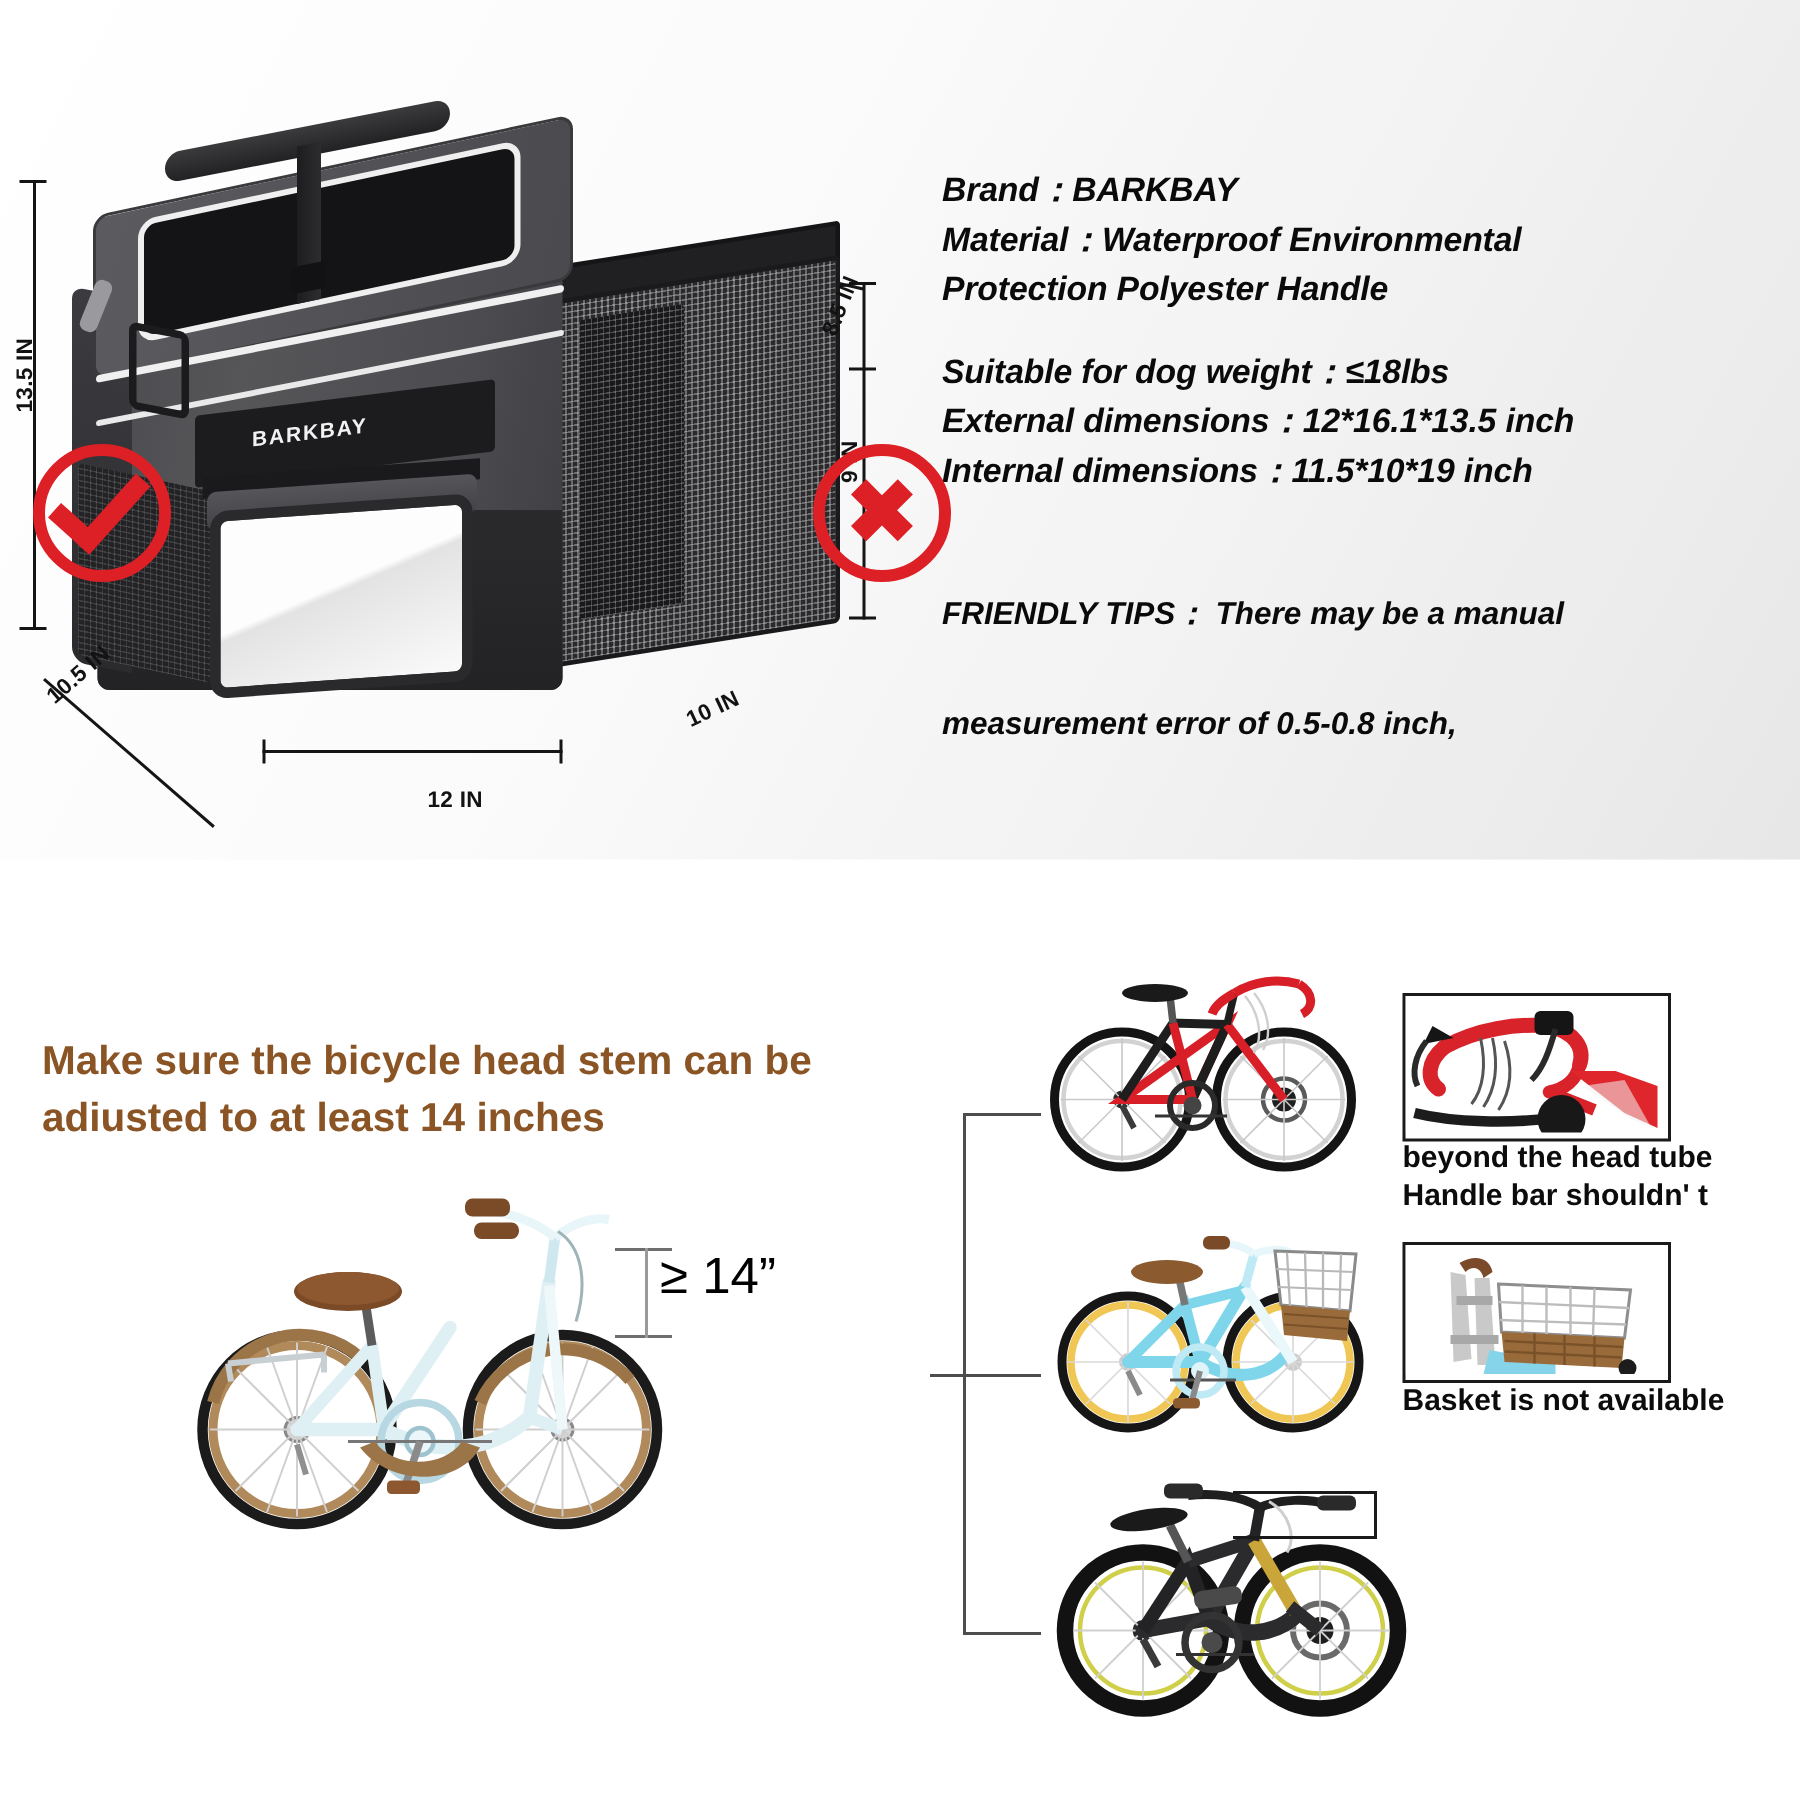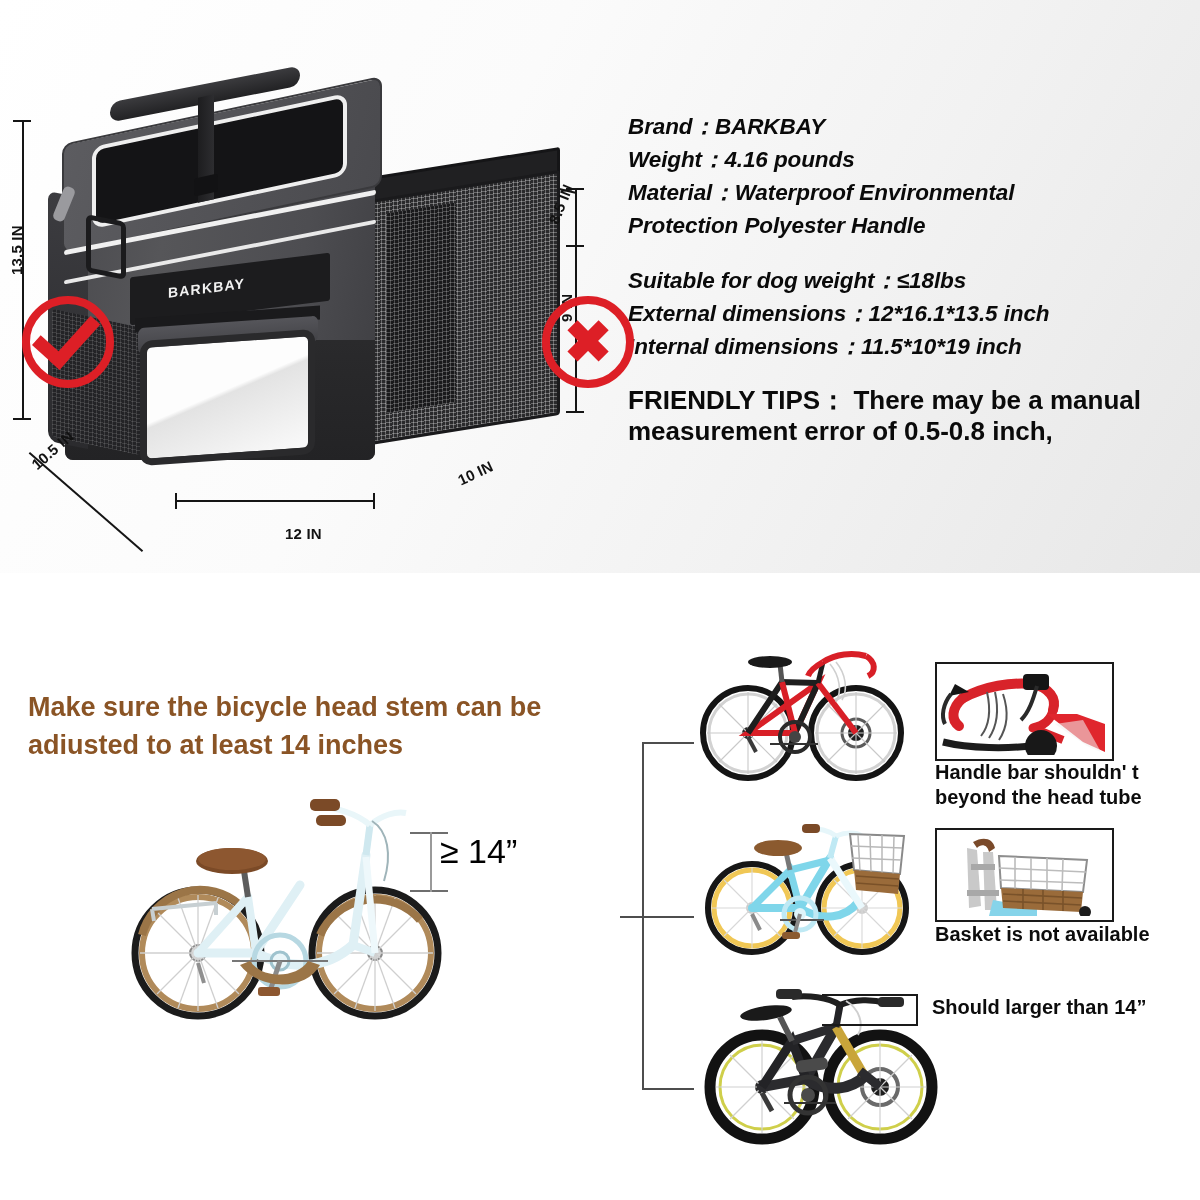--- a/index.html
+++ b/index.html
@@ -163,22 +163,22 @@
   .spec-block{position:absolute;left:628px;top:110px;width:566px;}
   .spec-line{
     font-family:"Liberation Sans", sans-serif;
     font-weight:700;font-style:italic;
     font-size:22.5px;line-height:33px;color:#0a0a0a;
     white-space:nowrap;letter-spacing:-.1px;
   }
   .spec-gap{height:22px;}
   .tips-line{
     font-family:"Liberation Sans", sans-serif;
-    font-weight:700;
-    font-size:26px;line-height:31px;color:#0a0a0a;white-space:nowrap;
+    font-weight:700;font-style:italic;
+    font-size:21px;line-height:31px;color:#0a0a0a;white-space:nowrap;margin-top:42px;
   }
 
   
   .bottom-section{
     position:absolute;left:0;top:598px;width:1200px;height:627px;background:#ffffff;
   }
   .headline{
     position:absolute;left:28px;top:90px;width:600px;
     font-family:"Liberation Sans", sans-serif;
     font-weight:700;font-size:27px;line-height:38px;color:#8a5425;
@@ -304,21 +304,20 @@
       <div class="dim dim-13">13.5 IN</div>
       <div class="dim dim-105">10.5 IN</div>
       <div class="dim dim-12">12 IN</div>
       <div class="dim dim-10">10 IN</div>
       <div class="dim dim-85">8.5 IN</div>
       <div class="dim dim-9">9 IN</div>
     </div>
 
     <div class="spec-block">
       <div class="spec-line">Brand：BARKBAY</div>
-      <div class="spec-line">Weight：4.16 pounds</div>
       <div class="spec-line">Material：Waterproof Environmental</div>
       <div class="spec-line">Protection Polyester Handle</div>
       <div class="spec-gap"></div>
       <div class="spec-line">Suitable for dog weight：≤18lbs</div>
       <div class="spec-line">External  dimensions：12*16.1*13.5 inch</div>
       <div class="spec-line">Internal dimensions：11.5*10*19 inch</div>
       <div class="spec-gap"></div>
       <div class="tips-line">FRIENDLY TIPS：  There may be a manual</div>
       <div class="tips-line">measurement error of 0.5-0.8 inch,</div>
     </div>
@@ -494,22 +493,22 @@
       <path d="M50 28 C54 46 52 62 44 72" stroke="#555" stroke-width="2" fill="none"></path>
       <path d="M58 28 C62 46 60 62 52 74" stroke="#555" stroke-width="2" fill="none"></path>
       <path d="M66 30 C72 48 70 64 62 76" stroke="#555" stroke-width="2" fill="none"></path>
       <path d="M110 50 L146 78 L168 88 L168 60 L140 50 Z" fill="#e0262d"></path>
       <path d="M118 60 L150 82 L164 88 L146 56 Z" fill="#f3f3f3" opacity=".55"></path>
       <circle cx="104" cy="82" r="16" fill="#181818"></circle>
     </svg>
   </div>
 
   <div class="callout" style="left:935px;top:760px;width:250px;">
+    <div>beyond the head tube</div>
     <div>Handle bar shouldn' t</div>
-    <div>beyond the head tube</div>
   </div>
 
   <div class="photo" style="left:690px;top:818px;width:235px;height:140px;">
     <svg width="235" height="140" viewBox="0 0 235 140">
       <circle cx="62" cy="90" r="44" fill="none" stroke="#161616" stroke-width="6"></circle>
       <circle cx="62" cy="90" r="38" fill="none" stroke="#f0c755" stroke-width="5"></circle>
       <circle cx="62" cy="90" r="6" fill="#cccccc"></circle>
       <g stroke="#d8d8d8" stroke-width="1.1">
         <line x1="62" y1="90" x2="62" y2="50"></line>
           <line x1="62" y1="90" x2="62" y2="130"></line>
@@ -650,15 +649,14 @@
       <path d="M84 128 L136 128" stroke="#333" stroke-width="2"></path>
     </svg>
   </div>
 
   <div class="mtb-bracket">
     <div class="t"></div>
     <div class="b"></div>
     <div class="r"></div>
   </div>
 
-  <div class="callout" style="left:932px;top:995px;width:260px;">Should larger than 14”</div>
 
 </div>
 
 </body></html>

